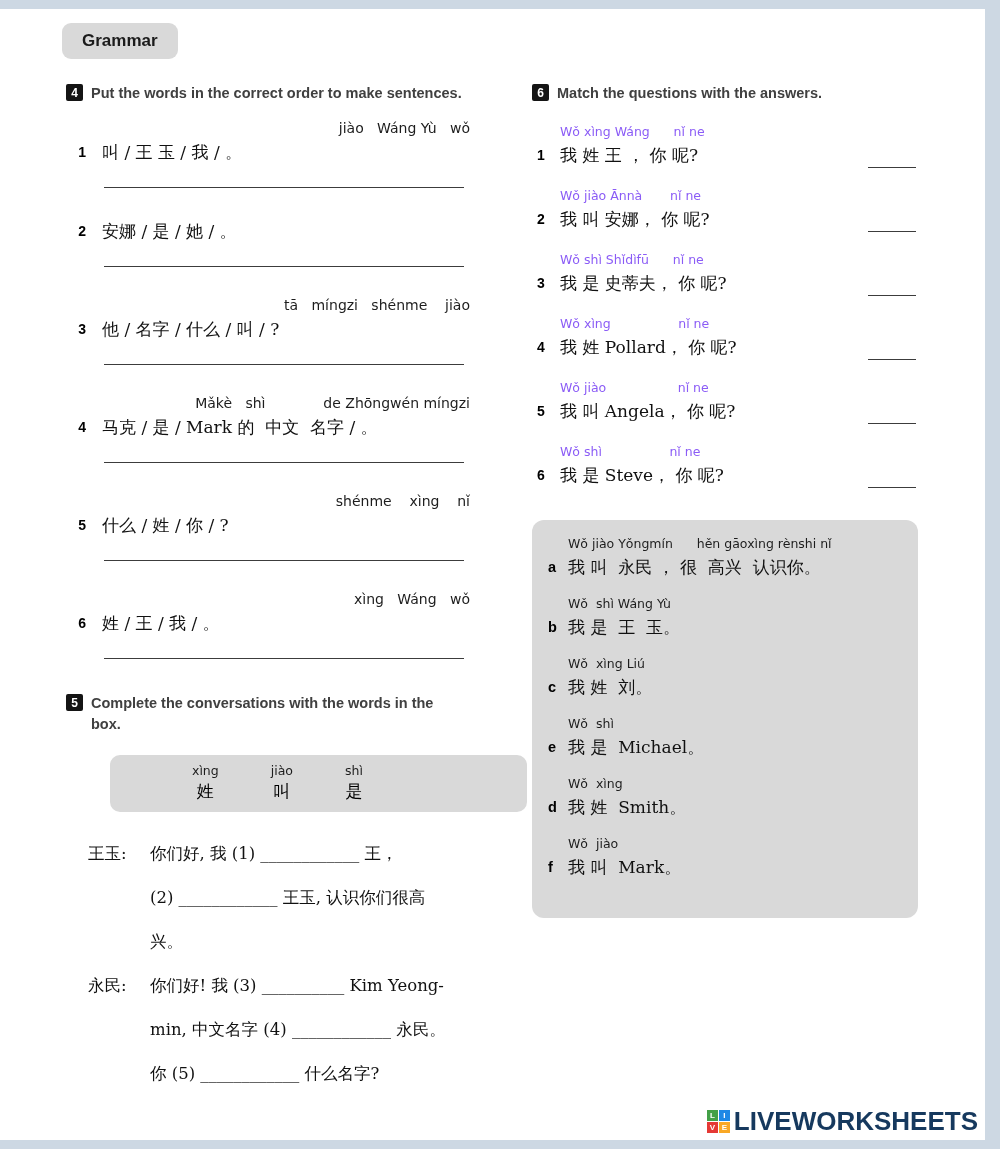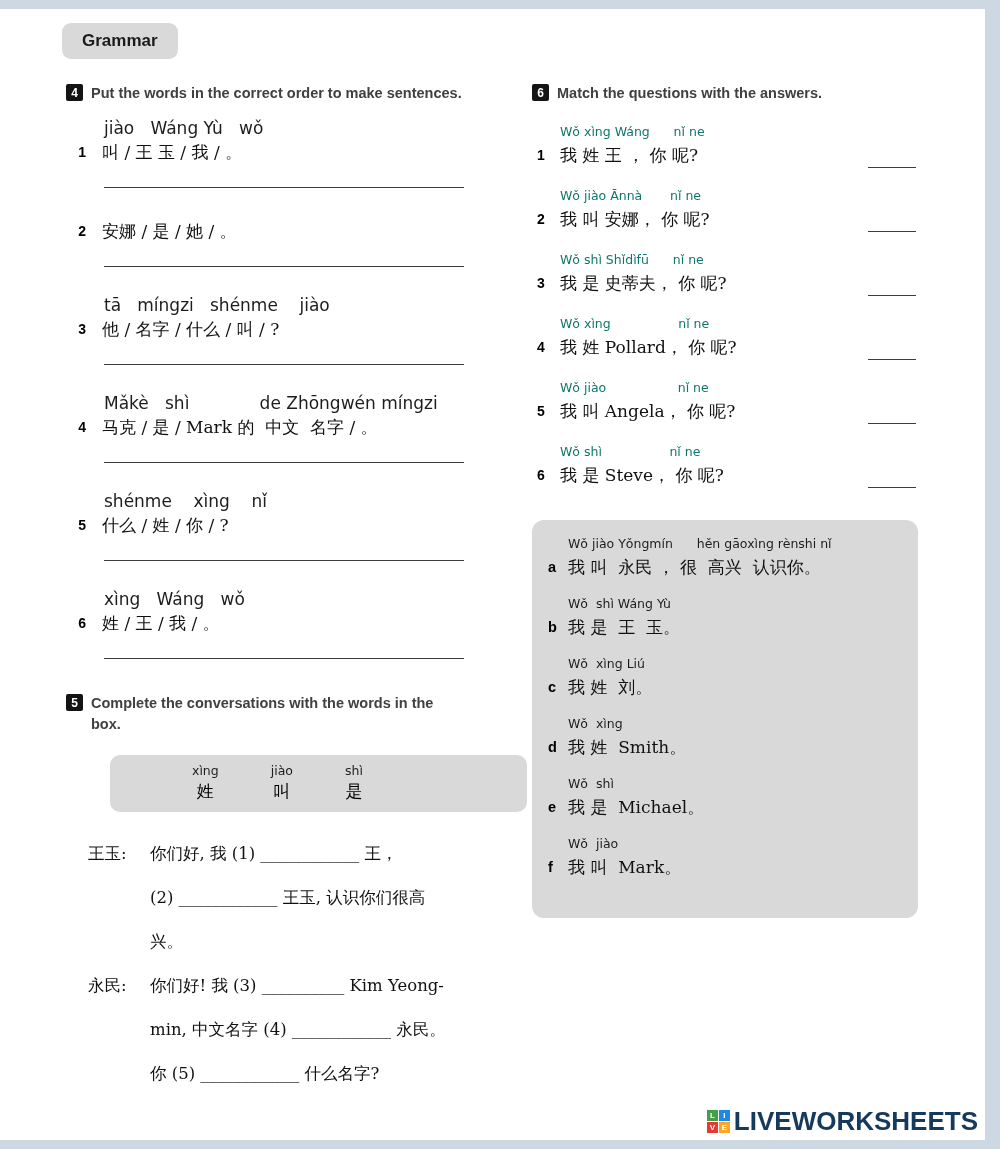--- a/index.html
+++ b/index.html
@@ -15,22 +15,22 @@
   .col-right { width:386px; margin-left:62px; }
 
   .ex-header { display:flex; align-items:flex-start; gap:8px; }
   .badge { width:17px; height:17px; background:#141414; color:#fff; font-size:12px; font-weight:bold;
            display:flex; align-items:center; justify-content:center; border-radius:2px; flex:none; margin-top:1px; }
   .ex-title { font-weight:bold; font-size:14.5px; color:#404040; line-height:1.45; }
   .ex5 .ex-title { max-width:356px; }
 
   
   .q { margin-top:16px; }
-  .q .pinyin { margin-left:38px; font-size:17px; color:#1d1d1d; white-space:pre;
-               font-family:"DejaVu Sans", sans-serif; line-height:16px; }
+  .q .pinyin { margin-left:38px; font-size:14px; color:#1d1d1d; white-space:pre;
+               font-family:"DejaVu Sans", sans-serif; line-height:16px;text-align:right; }
   .q .main { display:flex; margin-top:3px; line-height:26px; }
   .q .num { font-weight:bold; font-size:14px; width:15px; text-align:right; margin-left:5px; flex:none; }
   .q .cn { font-family:"DejaVu Serif", serif; font-size:17px; margin-left:16px; white-space:pre; color:#111; }
   .q .writeline { margin:22px 0 0 38px; width:360px; border-bottom:1.6px solid #3c3c3c; }
   .q { margin-bottom:30px; }
 
   
   .ex5 { margin-top:34px; }
   .wordbox { margin:20px 0 0 44px; width:417px; background:#d9d9d9; border-radius:10px;
              padding:8px 0 9px 82px; display:flex; gap:52px; }
@@ -38,21 +38,21 @@
   .word .py { font-size:12.5px; font-family:"DejaVu Sans", sans-serif; color:#1d1d1d; }
   .word .zh { font-size:17px; font-family:"DejaVu Serif", serif; margin-top:2px; }
 
   .conv { margin:30px 0 0 22px; }
   .conv-row { display:flex; line-height:24px; margin-bottom:20px; }
   .conv-speaker { width:62px; flex:none; font-family:"DejaVu Serif", serif; font-size:16.5px; color:#111; }
   .conv-text { font-family:"DejaVu Serif", serif; font-size:16.5px; white-space:pre; color:#111; }
 
   
   .q6 { margin-top:20px; }
-  .q6 .pinyin { margin-left:28px; font-size:12.5px; color:#0f766e; white-space:pre;
+  .q6 .pinyin { margin-left:28px; font-size:12.5px; color:#8b5cf6; white-space:pre;
                 font-family:"DejaVu Sans", sans-serif; line-height:16px; }
   .q6 .row { display:flex; align-items:flex-end; margin-top:3px; line-height:25px; }
   .q6 .num { font-weight:bold; font-size:14px; width:14px; margin-left:5px; flex:none; }
   .q6 .text { font-family:"DejaVu Serif", serif; font-size:17px; margin-left:9px; white-space:pre; color:#111; }
   .q6 .mblank { margin-left:auto; margin-right:2px; width:48px; border-bottom:1.6px solid #3c3c3c; height:19px; }
 
   .ansbox { margin-top:32px; background:#d9d9d9; border-radius:12px; padding:16px 14px 22px 14px; width:386px; }
   .ans { margin-bottom:17px; }
   .ans .pinyin { margin-left:22px; font-size:12.5px; color:#1d1d1d; white-space:pre;
                  font-family:"DejaVu Sans", sans-serif; line-height:16px; }
@@ -266,31 +266,31 @@
             </div>
           </div>
           <div class="ans">
             <div class="pinyin">Wǒ  xìng Liú</div>
             <div class="row">
               <span class="letter">c</span>
               <span class="text">我 姓  刘。</span>
             </div>
           </div>
           <div class="ans">
+            <div class="pinyin">Wǒ  shì</div>
+            <div class="row">
+              <span class="letter">e</span>
+              <span class="text">我 是  Michael。</span>
+            </div>
+          </div>
+          <div class="ans">
             <div class="pinyin">Wǒ  xìng</div>
             <div class="row">
               <span class="letter">d</span>
               <span class="text">我 姓  Smith。</span>
-            </div>
-          </div>
-          <div class="ans">
-            <div class="pinyin">Wǒ  shì</div>
-            <div class="row">
-              <span class="letter">e</span>
-              <span class="text">我 是  Michael。</span>
             </div>
           </div>
           <div class="ans">
             <div class="pinyin">Wǒ  jiào</div>
             <div class="row">
               <span class="letter">f</span>
               <span class="text">我 叫  Mark。</span>
             </div>
           </div>
         </div>

